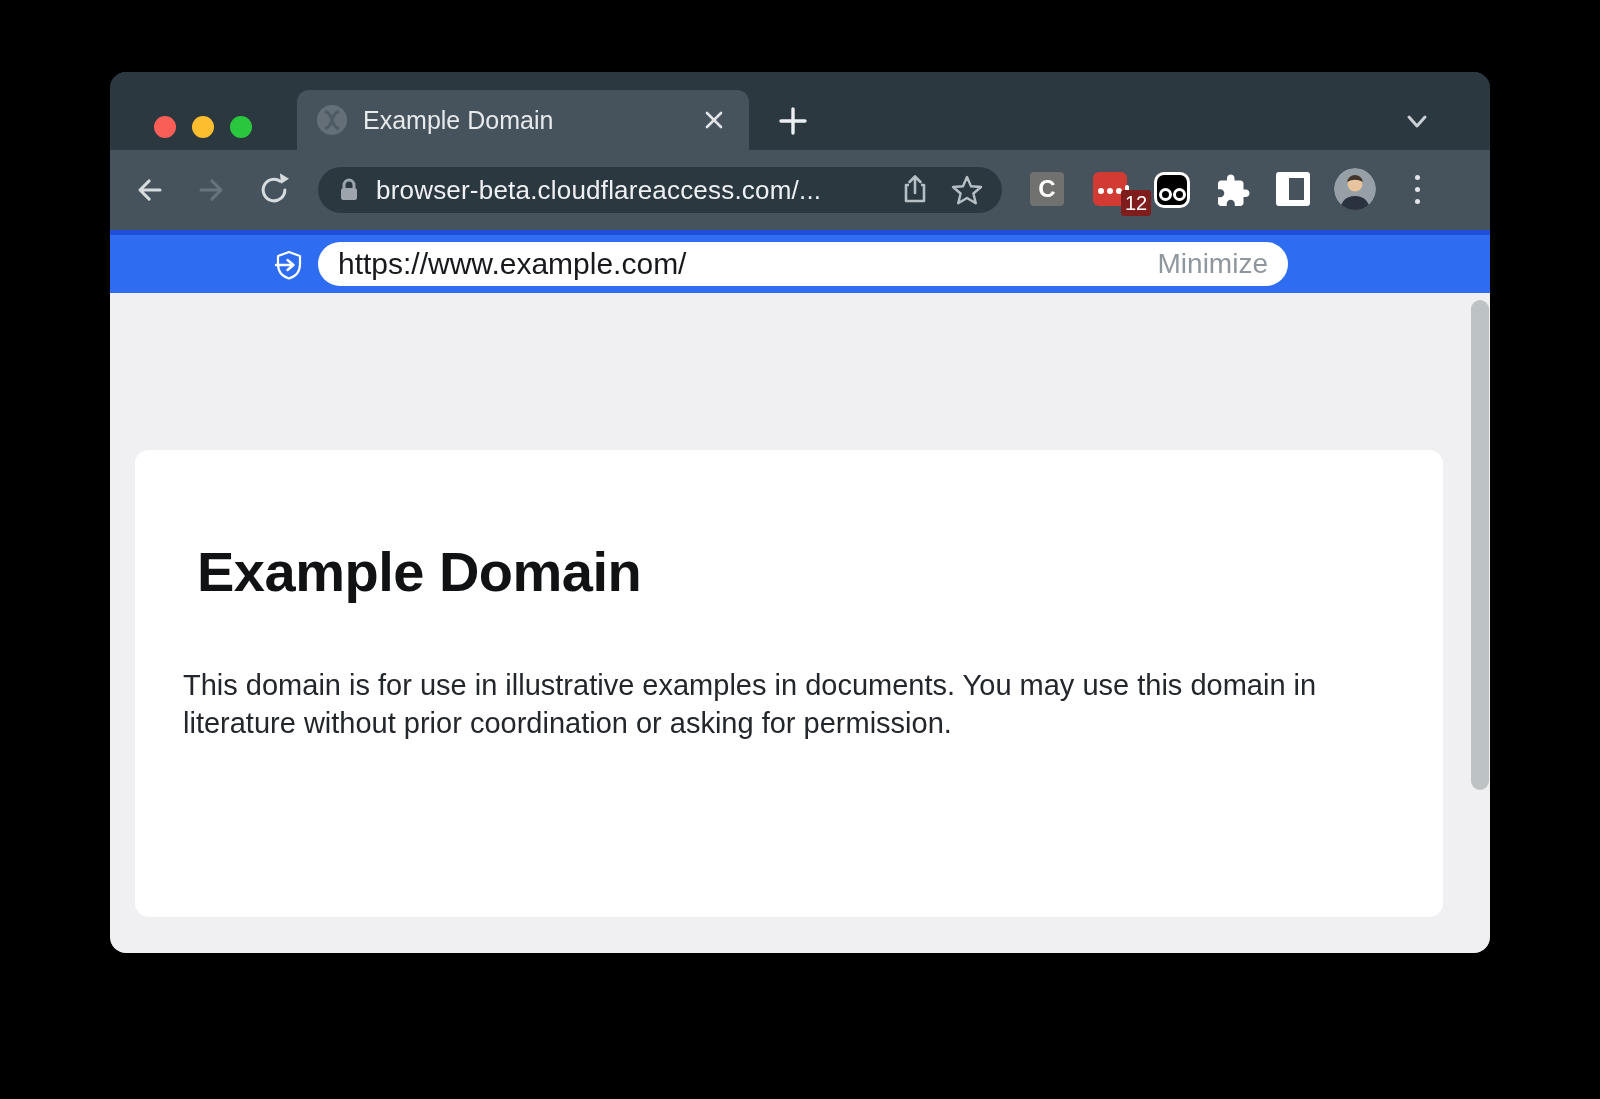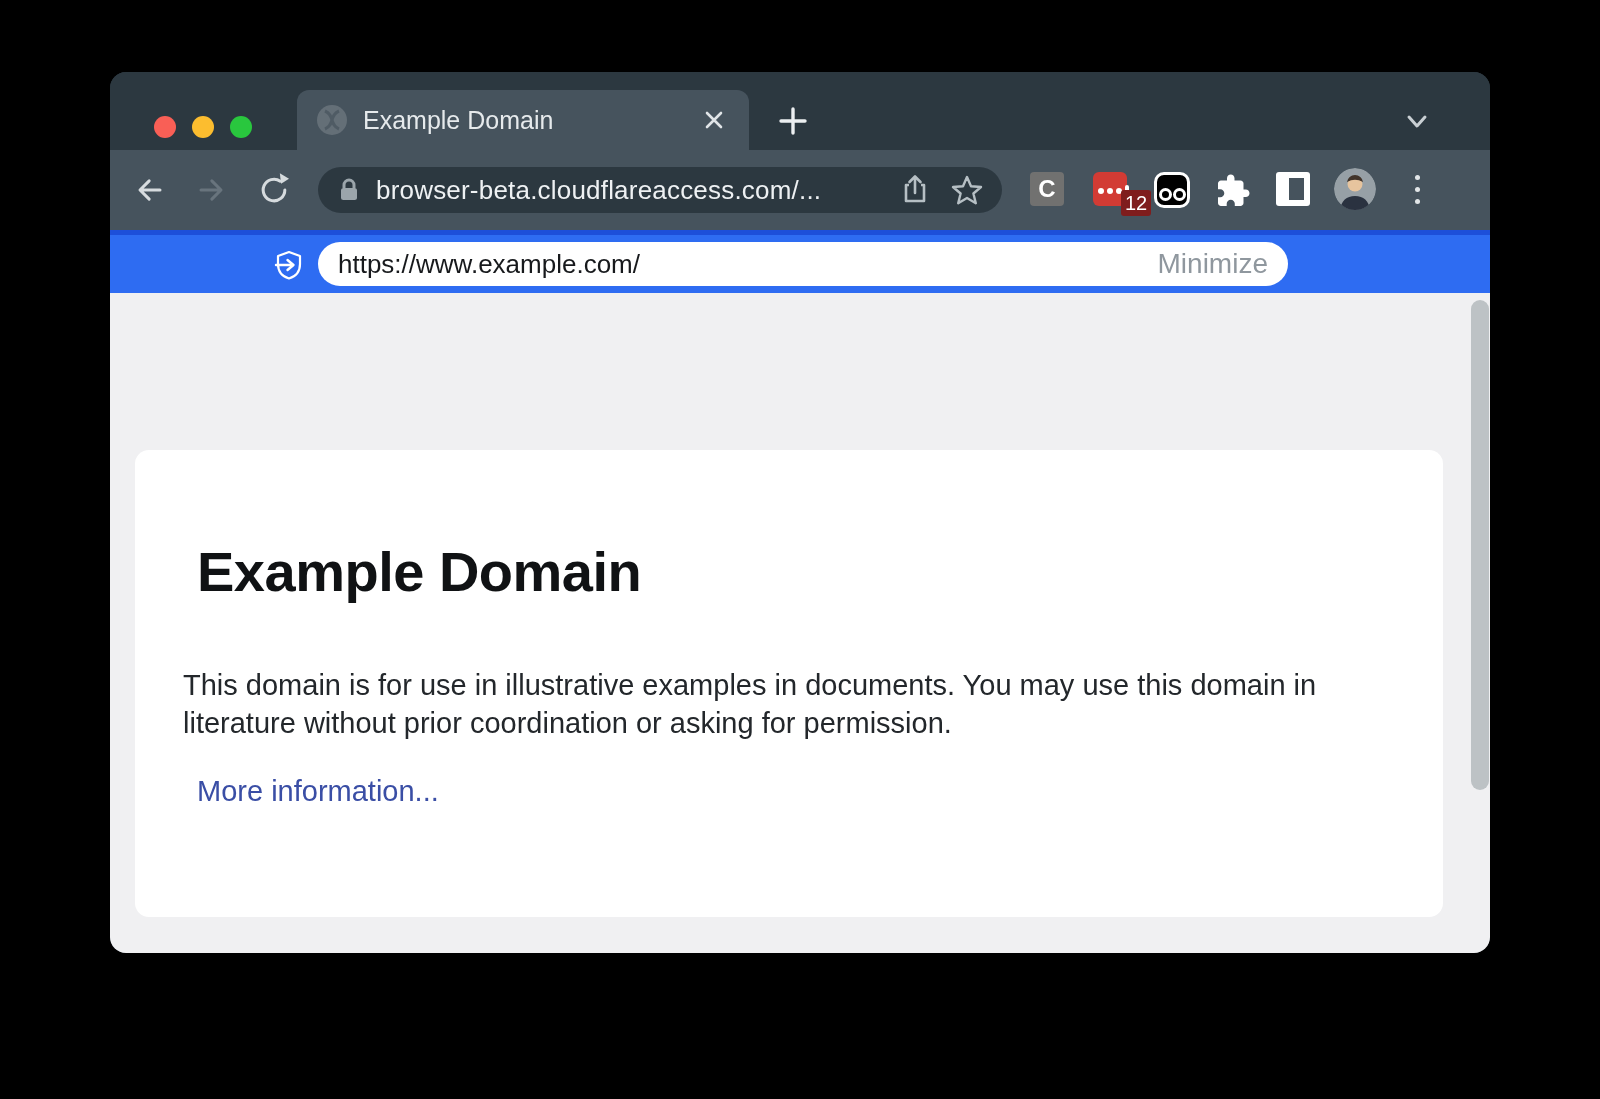--- a/index.html
+++ b/index.html
@@ -71,21 +71,21 @@
   .ext-menu .mdot { width:5px; height:5px; border-radius:50%; background:#e2e6e8; }
 
   
   .bluebar { position:relative; width:100%; height:63px; background:#2e6cf2;
              border-top:5px solid #1d4fd9; }
   .shield { position:absolute; left:163px; top:14px; width:32px; height:32px; }
   .remote-pill { position:absolute; left:208px; top:7px; width:970px; height:44px;
                  background:#fff; border-radius:22px; display:flex; align-items:center;
                  padding:0 20px; }
   .remote-url { border:none; outline:none; background:transparent; flex:1 1 auto;
-                font-size:26px; color:#17191c; font-family:"Liberation Sans",sans-serif; }
+                font-size:30px; color:#17191c; font-family:"Liberation Sans",sans-serif; }
   .remote-minimize { font-size:28px; color:#8f979e; margin-left:16px; white-space:nowrap; }
 
   
   .page { position:relative; width:100%; height:660px; background:#f0f0f2; }
   .card { position:absolute; left:25px; top:157px; width:1308px; height:467px;
           background:#fff; border-radius:14px; }
   .card h1 { position:absolute; left:62px; top:92px; font-size:56px; line-height:60px;
              color:#101214; letter-spacing:-.5px; }
   .card p  { position:absolute; left:48px; top:216px; width:1150px; font-size:29px;
              line-height:38px; color:#23272b; }
@@ -219,19 +219,18 @@
       <div class="remote-pill">
         <input class="remote-url" type="text" spellcheck="false" value="https://www.example.com/" style="">
         <span class="remote-minimize">Minimize</span>
       </div>
     </div>
 
     <div class="page">
       <div class="card">
         <h1>Example Domain</h1>
         <p>This domain is for use in illustrative examples in documents. You may use this domain in literature without prior coordination or asking for permission.</p>
-        <a href="#">More information...</a>
       </div>
       <div class="scroll-thumb"></div>
     </div>
 
   </div>
 </div>
 
 </body></html>

